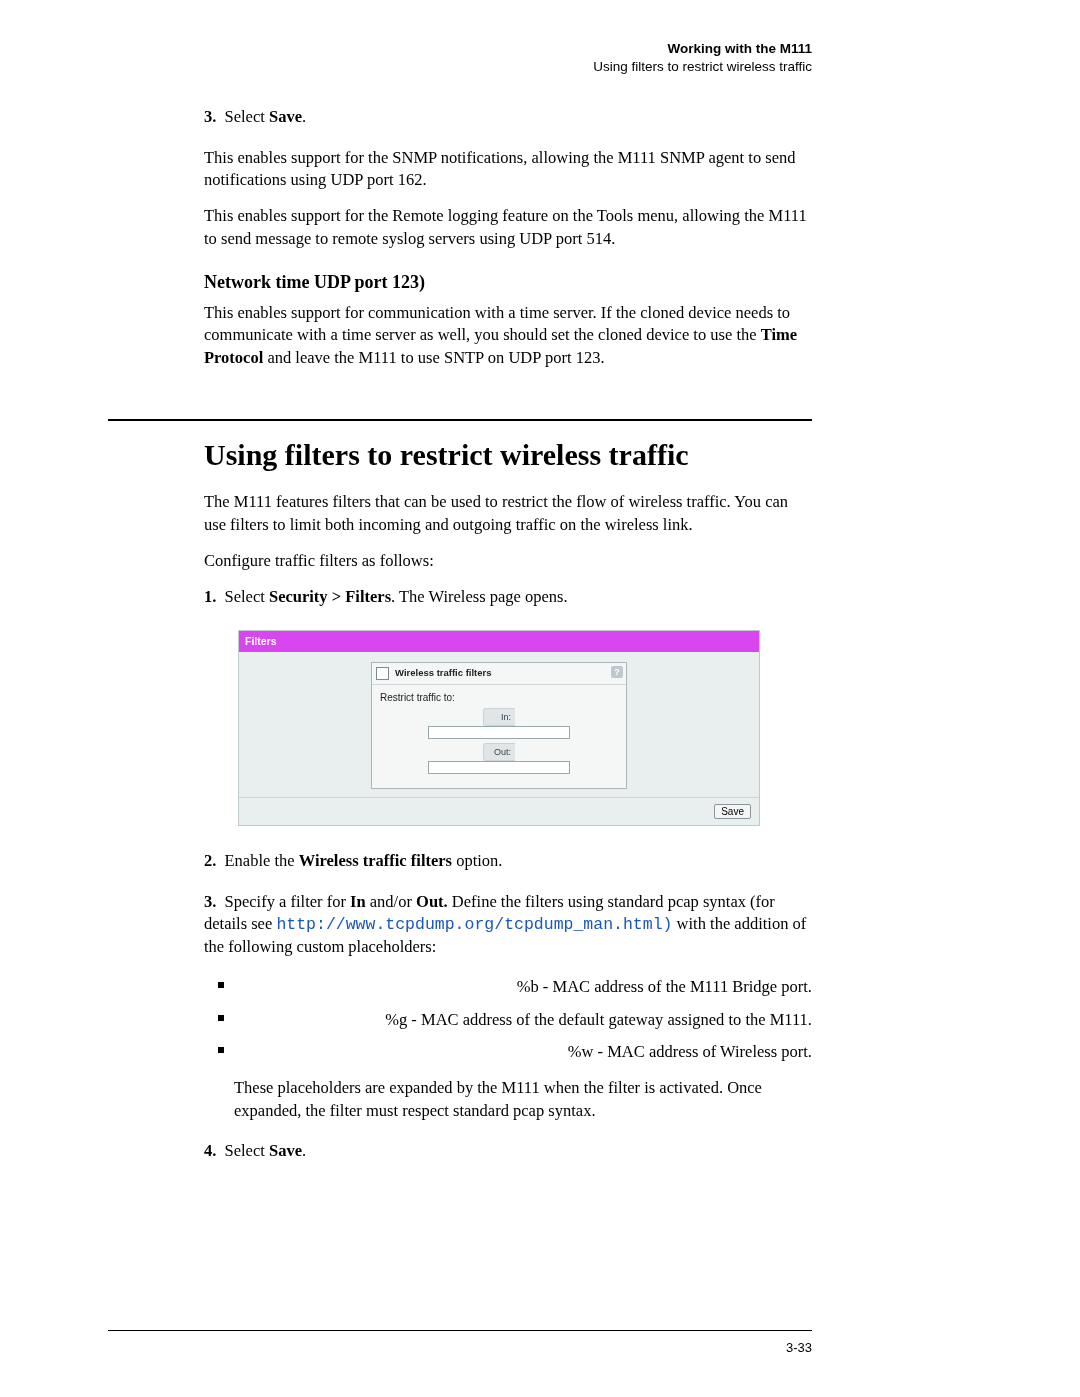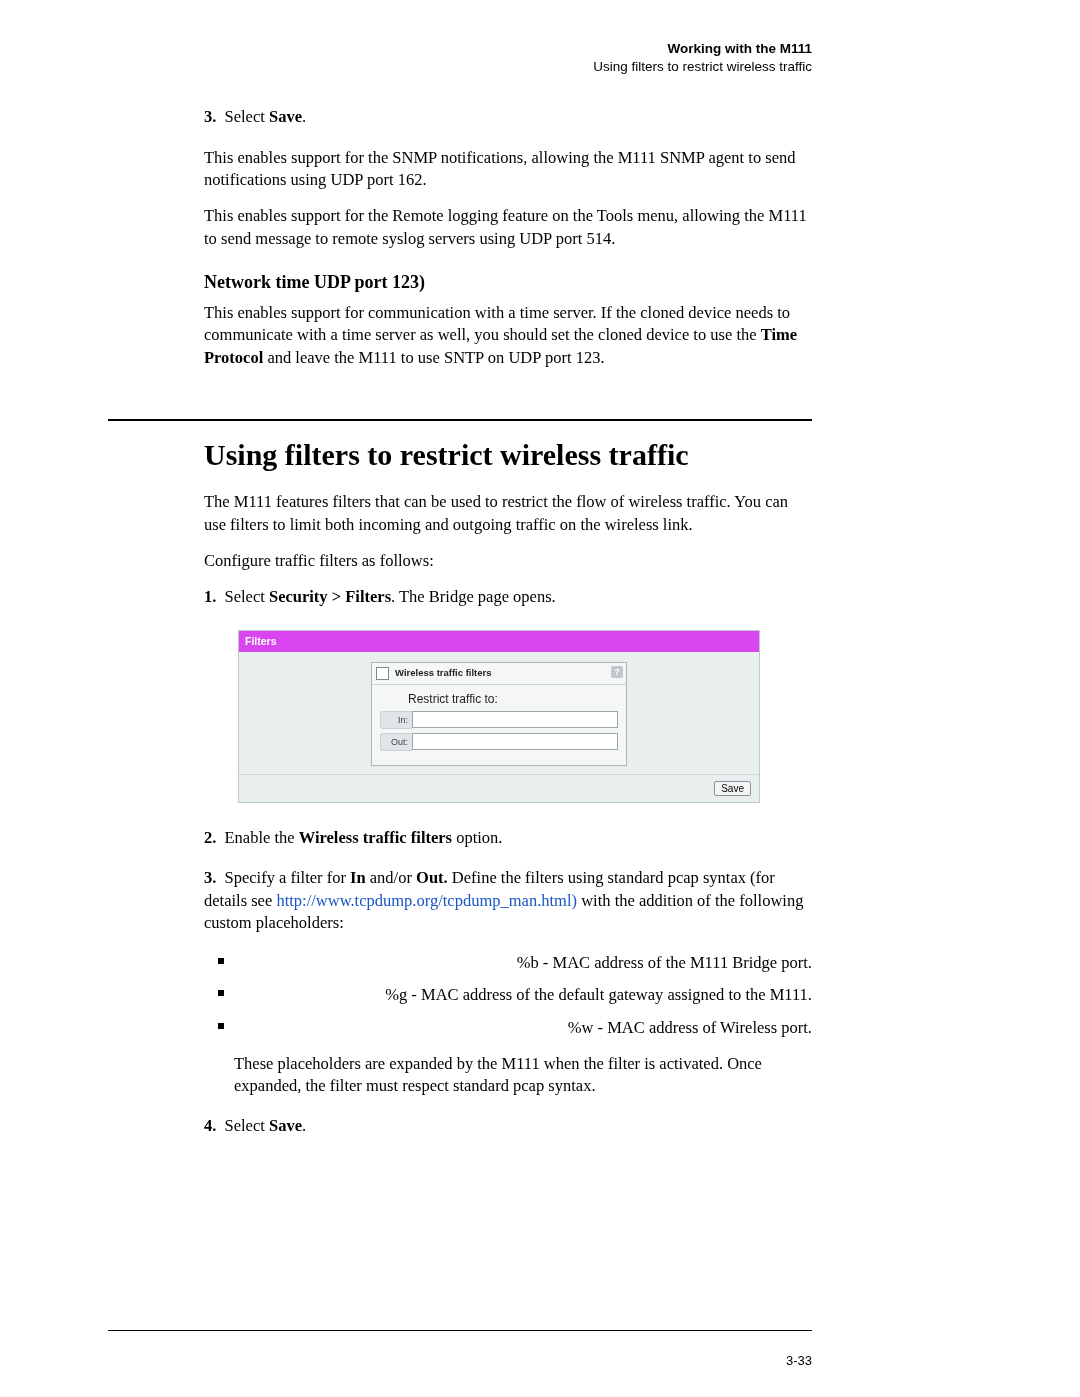--- a/index.html
+++ b/index.html
@@ -42,21 +42,21 @@
     border: 0;
     border-top: 2px solid #000;
     margin: 50px 0 14px -96px;
   }
   h1.section-title {
     font-size: 30px;
     font-weight: bold;
     margin: 10px 0 16px 0;
     font-family: "Times New Roman", Times, "Century Schoolbook", Georgia, serif;
   }
-  a.link, .link { color: #1a56c4; text-decoration: none; }
+  a.link, .link { color: #1a56c4; text-decoration: none; font-family: Liberation Mono, monospace; }
   ul.sqbul {
     list-style: none;
     padding-left: 34px;
     margin: 8px 0 14px 0;
     text-align: right;
   }
   ul.sqbul li {
     position: relative;
     margin: 10px 0;
   }
@@ -124,25 +124,26 @@
     color: #fff;
     text-align: center;
     font-size: 9px;
     line-height: 12px;
     font-weight: bold;
     border-radius: 2px;
   }
   .filters-inner-body {
     padding: 6px 8px 10px 8px;
   }
-  .filters-inner-body .rt { font-size: 12px; margin-bottom: 4px; margin-left: 28px; }
+  .filters-inner-body .rt { font-size: 10px; margin-bottom: 4px; }
   .frow {
     display: flex;
     align-items: center;
     margin: 4px 0;
+    flex-direction: column;
   }
   .frow .flabel {
     width: 32px;
     text-align: right;
     font-size: 9px;
     color: #394246;
     background: #e0e6e8;
     border: 1px solid #ccd3d6;
     border-right: none;
     border-radius: 3px 0 0 3px;
@@ -177,21 +178,21 @@
     border-top: 1px solid #000;
     margin: 0;
     position: absolute;
     left: 108px;
     right: 104px;
     bottom: 66px;
   }
   .folio {
     position: absolute;
     right: 104px;
-    bottom: 27px;
+    bottom: 40px;
     font-family: Arial, Helvetica, sans-serif;
     font-size: 13px;
   }
   .b { font-weight: bold; }
 </style>
 </head>
 <body>
 
 <div class="page">
 
@@ -216,21 +217,21 @@
     </p>
 
     <hr class="rule">
 
     <h1 class="section-title">Using filters to restrict wireless traffic</h1>
 
     <p>The M111 features filters that can be used to restrict the flow of wireless traffic. You can use filters to limit both incoming and outgoing traffic on the wireless link.</p>
     <p>Configure traffic filters as follows:</p>
 
     <div class="ol-step">
-      <span class="num">1.</span><span> Select </span><span class="b">Security &gt; Filters</span><span>. The Bridge page opens.</span>
+      <span class="num">1.</span><span> Select </span><span class="b">Security &gt; Filters</span><span>. The Wireless page opens.</span>
     </div>
 
     <div class="filters-panel">
       <div class="filters-titlebar">Filters</div>
       <div class="filters-body">
         <div class="filters-inner">
           <div class="filters-inner-head">
             <span class="chk"></span>
             <span class="lbl">Wireless traffic filters</span>
             <span class="helpq">?</span>

